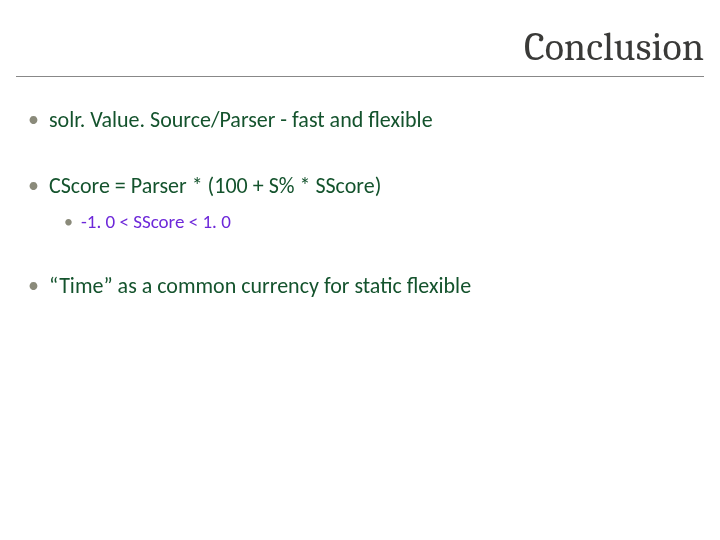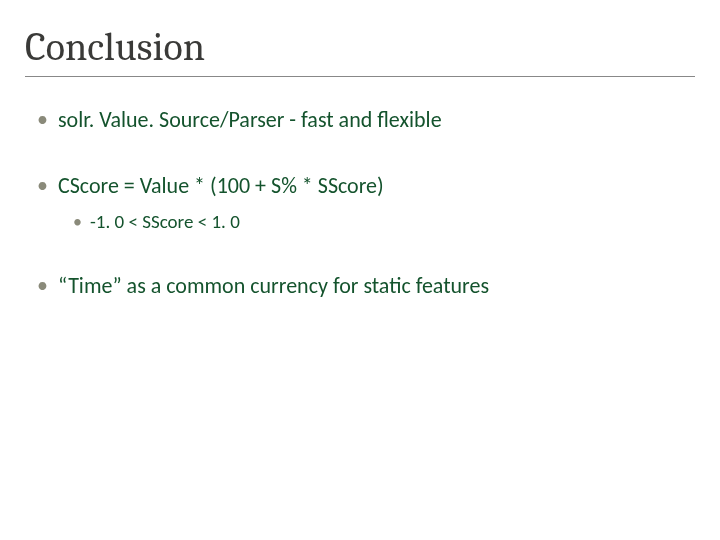--- a/index.html
+++ b/index.html
@@ -10,21 +10,22 @@
     body {
       width: 720px;
       height: 540px;
       background: #ffffff;
       font-family: Calibri, "Segoe UI", Arial, sans-serif;
       overflow: hidden;
     }
     .slide {
       width: 100%;
       height: 100%;
-      padding: 24px 25px;
+      padding: 24px 16px;
+      text-align: right;
     }
     .title {
       font-family: Cambria, Georgia, serif;
       font-size: 40px;
       font-weight: 400;
       color: #3a3a38;
       padding-bottom: 6px;
       border-bottom: 1px solid #888;
       margin-bottom: 28px;
     }
@@ -63,41 +64,41 @@
     .sub-dot {
       color: #8a8a7a;
       font-size: 18px;
       line-height: 26px;
       margin-right: 8px;
       flex-shrink: 0;
     }
     .sub-text {
       font-size: 19px;
       line-height: 26px;
-      color: #14532d;
+      color: #6d28d9;
     }
   </style>
 </head>
 <body>
 
 <div class="slide">
   <h1 class="title">Conclusion</h1>
   <ul class="bullet-list">
     <li class="bullet-item">
       <span class="bullet-dot">•</span>
       <span class="bullet-text">solr. Value. Source/Parser - fast and flexible</span>
     </li>
     <li class="bullet-item spaced">
       <span class="bullet-dot">•</span>
-      <span class="bullet-text">CScore = Value * (100 + S% * SScore)</span>
+      <span class="bullet-text">CScore = Parser * (100 + S% * SScore)</span>
     </li>
     <ul class="sub-list">
       <li class="sub-item">
         <span class="sub-dot">•</span>
         <span class="sub-text">-1. 0 &lt; SScore &lt; 1. 0</span>
       </li>
     </ul>
     <li class="bullet-item spaced">
       <span class="bullet-dot">•</span>
-      <span class="bullet-text">“Time” as a common currency for static features</span>
+      <span class="bullet-text">“Time” as a common currency for static flexible</span>
     </li>
   </ul>
 </div>
 
 </body></html>

